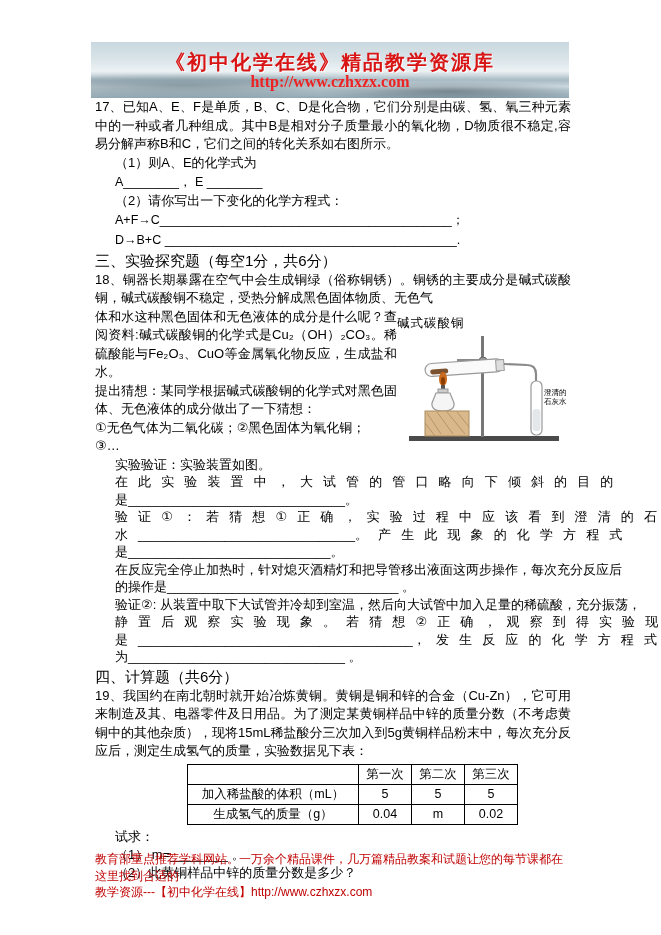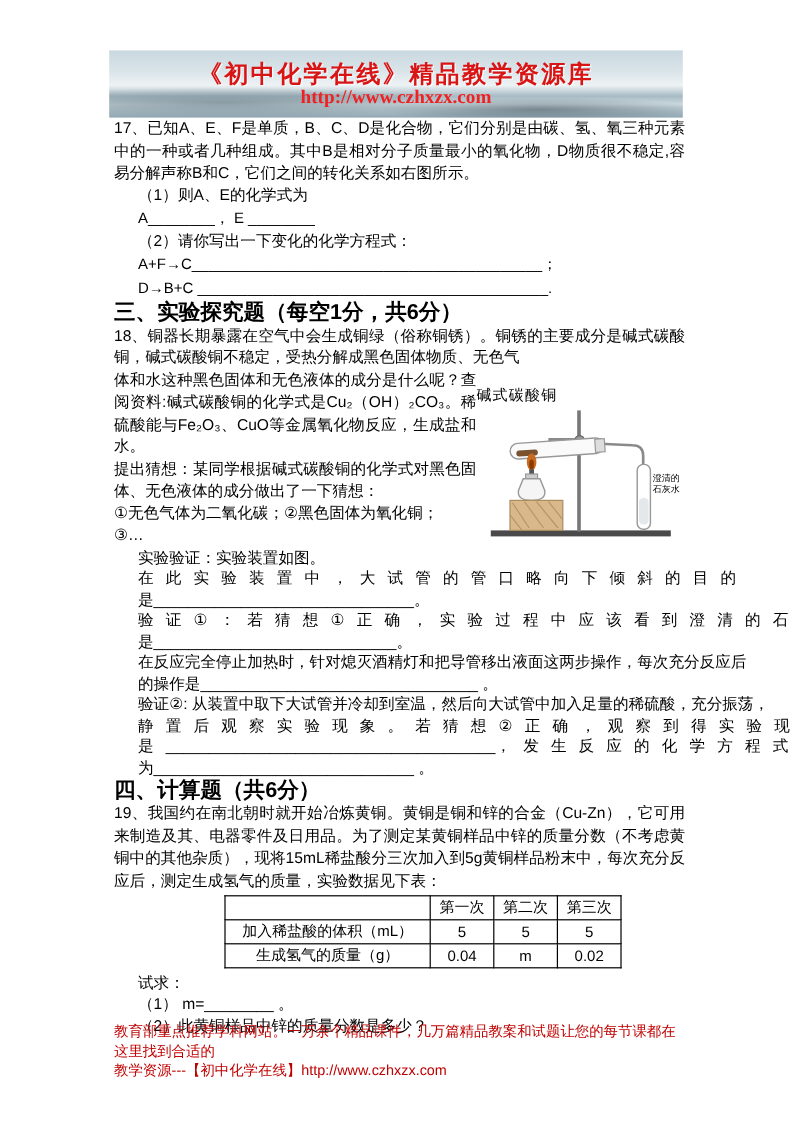--- a/index.html
+++ b/index.html
@@ -17,24 +17,24 @@
   .banner-title{font-family:Liberation Serif, serif;font-weight:bold;font-size:20px;
           color:#d81414;letter-spacing:2px;text-shadow:1px 1px 0 rgba(255,255,255,.85);line-height:24px;}
   .banner-url{font-family:"Liberation Serif","DejaVu Serif",serif;font-weight:bold;font-size:16px;
           color:#ee2222;line-height:18px;margin-top:-1px;}
 
   .para{line-height:18.5px;text-align:justify;}
   .line{line-height:18px;white-space:nowrap;margin-left:20px;}
   .exp .line{line-height:17.5px;}
   .spread{word-spacing:6.5px;}
   .mono{font-family:Liberation Sans, sans-serif;font-size:12.5px;line-height:20px;}
-  .heading{font-weight:bold;font-size:18px;line-height:21px;}
+  .heading{font-weight:normal;font-size:15px;line-height:21px;}
 
   
-  .q18-row{display:flex;align-items:flex-end;}
+  .q18-row{display:flex;align-items:flex-start;}
   .q18-left{width:302px;}
   .q18-fig{width:174px;margin-left:0;}
   .fig-caption{font-size:12.5px;line-height:15px;margin:8px 0 0 0;letter-spacing:1px;}
 
   
   table.data{border-collapse:collapse;margin:3px 0 3px 92px;}
   table.data td{border:1px solid #000;font-size:12.5px;text-align:center;height:19px;padding:0 5px;}
   .col-label{width:160px;}
   .col-v{width:42px;}
 
@@ -113,20 +113,21 @@
             <text x="147" y="73" font-size="7.5" fill="#000">石灰水</text>
           </svg>
         </div>
       </div>
 
       <div class="exp">
         <div class="line">实验验证：实验装置如图。</div>
         <div class="line spread">在 此 实 验 装 置 中 ， 大 试 管 的 管 口 略 向 下 倾 斜 的 目 的</div>
         <div class="line">是______________________________。</div>
         <div class="line spread">验 证 ① ： 若 猜 想 ① 正 确 ， 实 验 过 程 中 应 该 看 到 澄 清 的 石 灰</div>
+        <div class="line spread">水 ______________________________。 产 生 此 现 象 的 化 学 方 程 式</div>
         <div class="line">是____________________________。</div>
         <div class="line">在反应完全停止加热时，针对熄灭酒精灯和把导管移出液面这两步操作，每次充分反应后</div>
         <div class="line">的操作是________________________________ 。</div>
         <div class="line">验证②: 从装置中取下大试管并冷却到室温，然后向大试管中加入足量的稀硫酸，充分振荡，</div>
         <div class="line spread">静 置 后 观 察 实 验 现 象 。 若 猜 想 ② 正 确 ， 观 察 到 得 实 验 现 象 应 该</div>
         <div class="line spread">是 ______________________________________， 发 生 反 应 的 化 学 方 程 式</div>
         <div class="line">为______________________________ 。</div>
       </div>
     </div>
 

